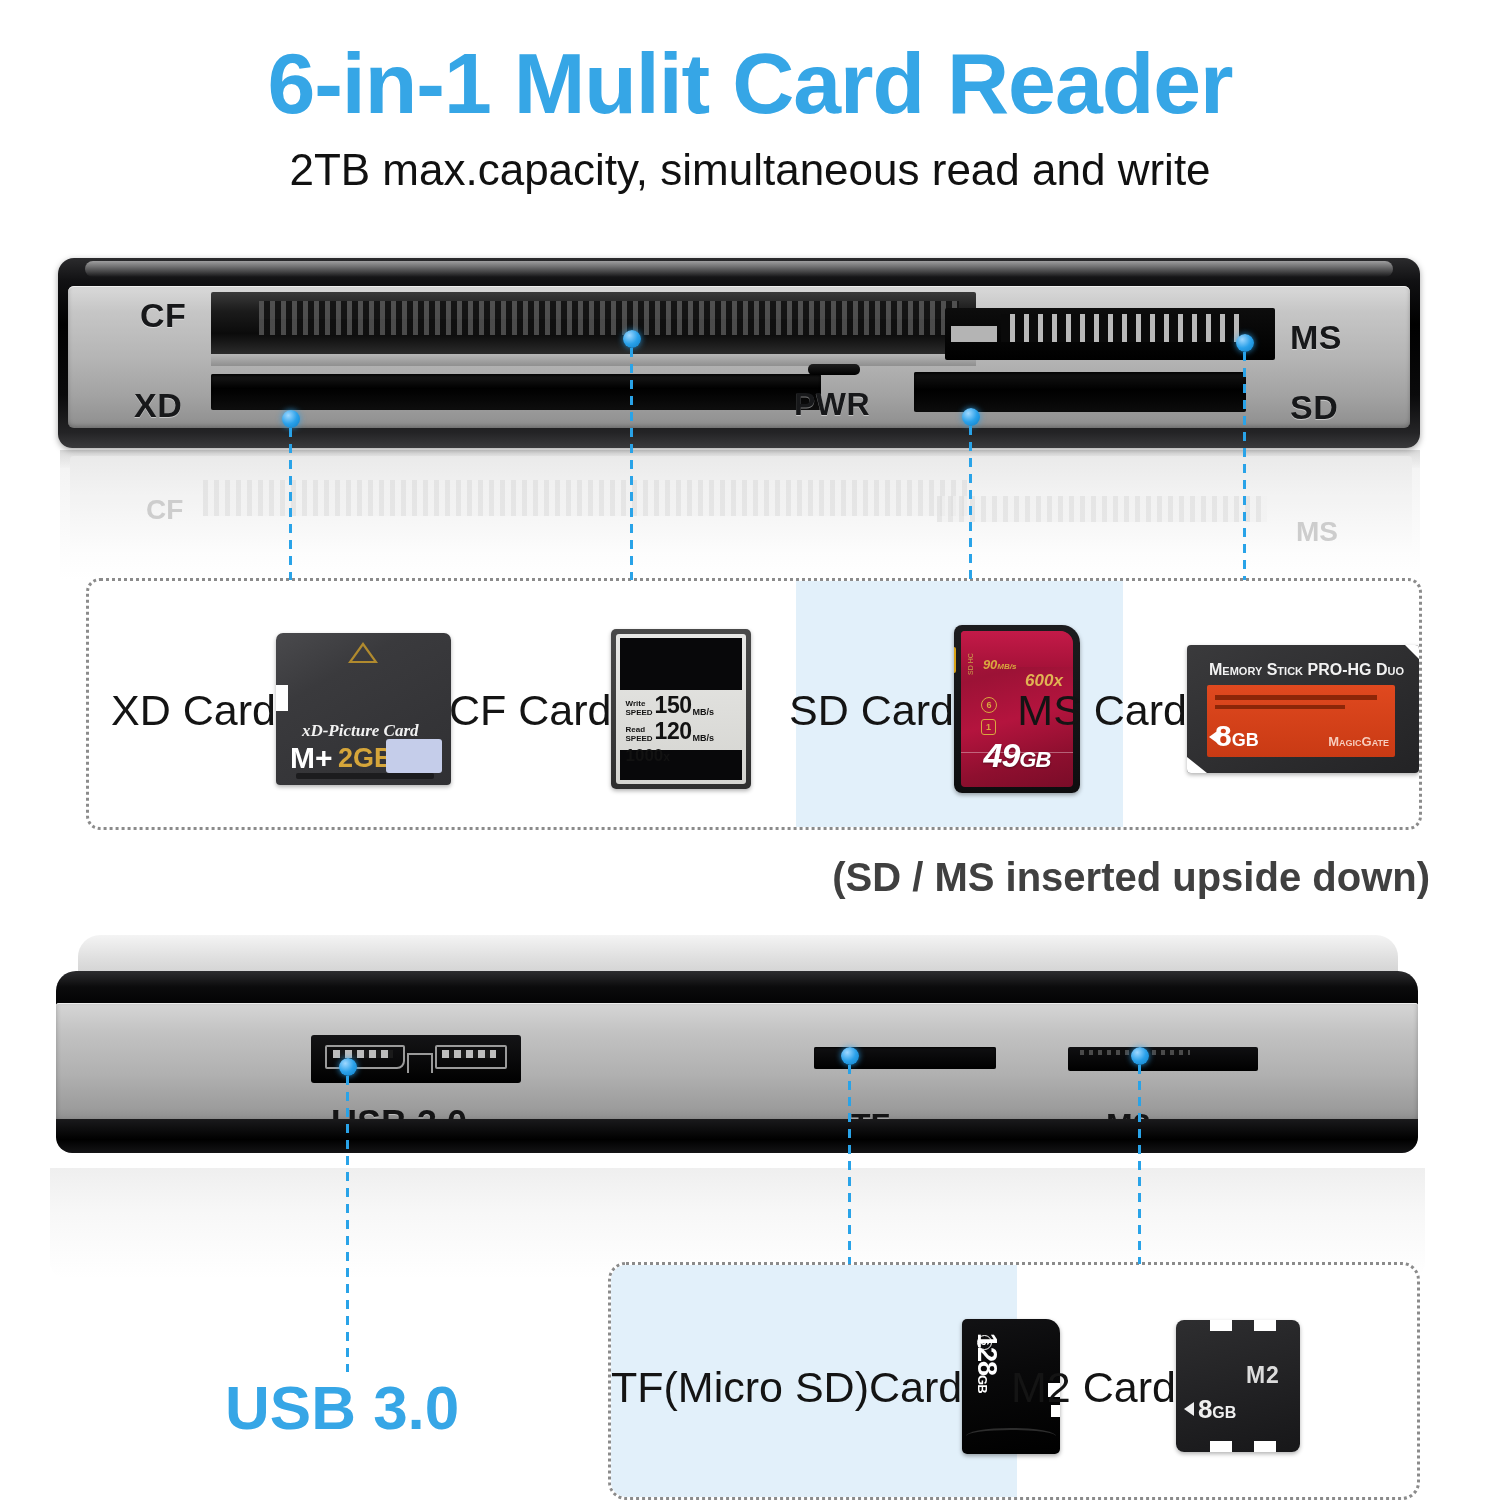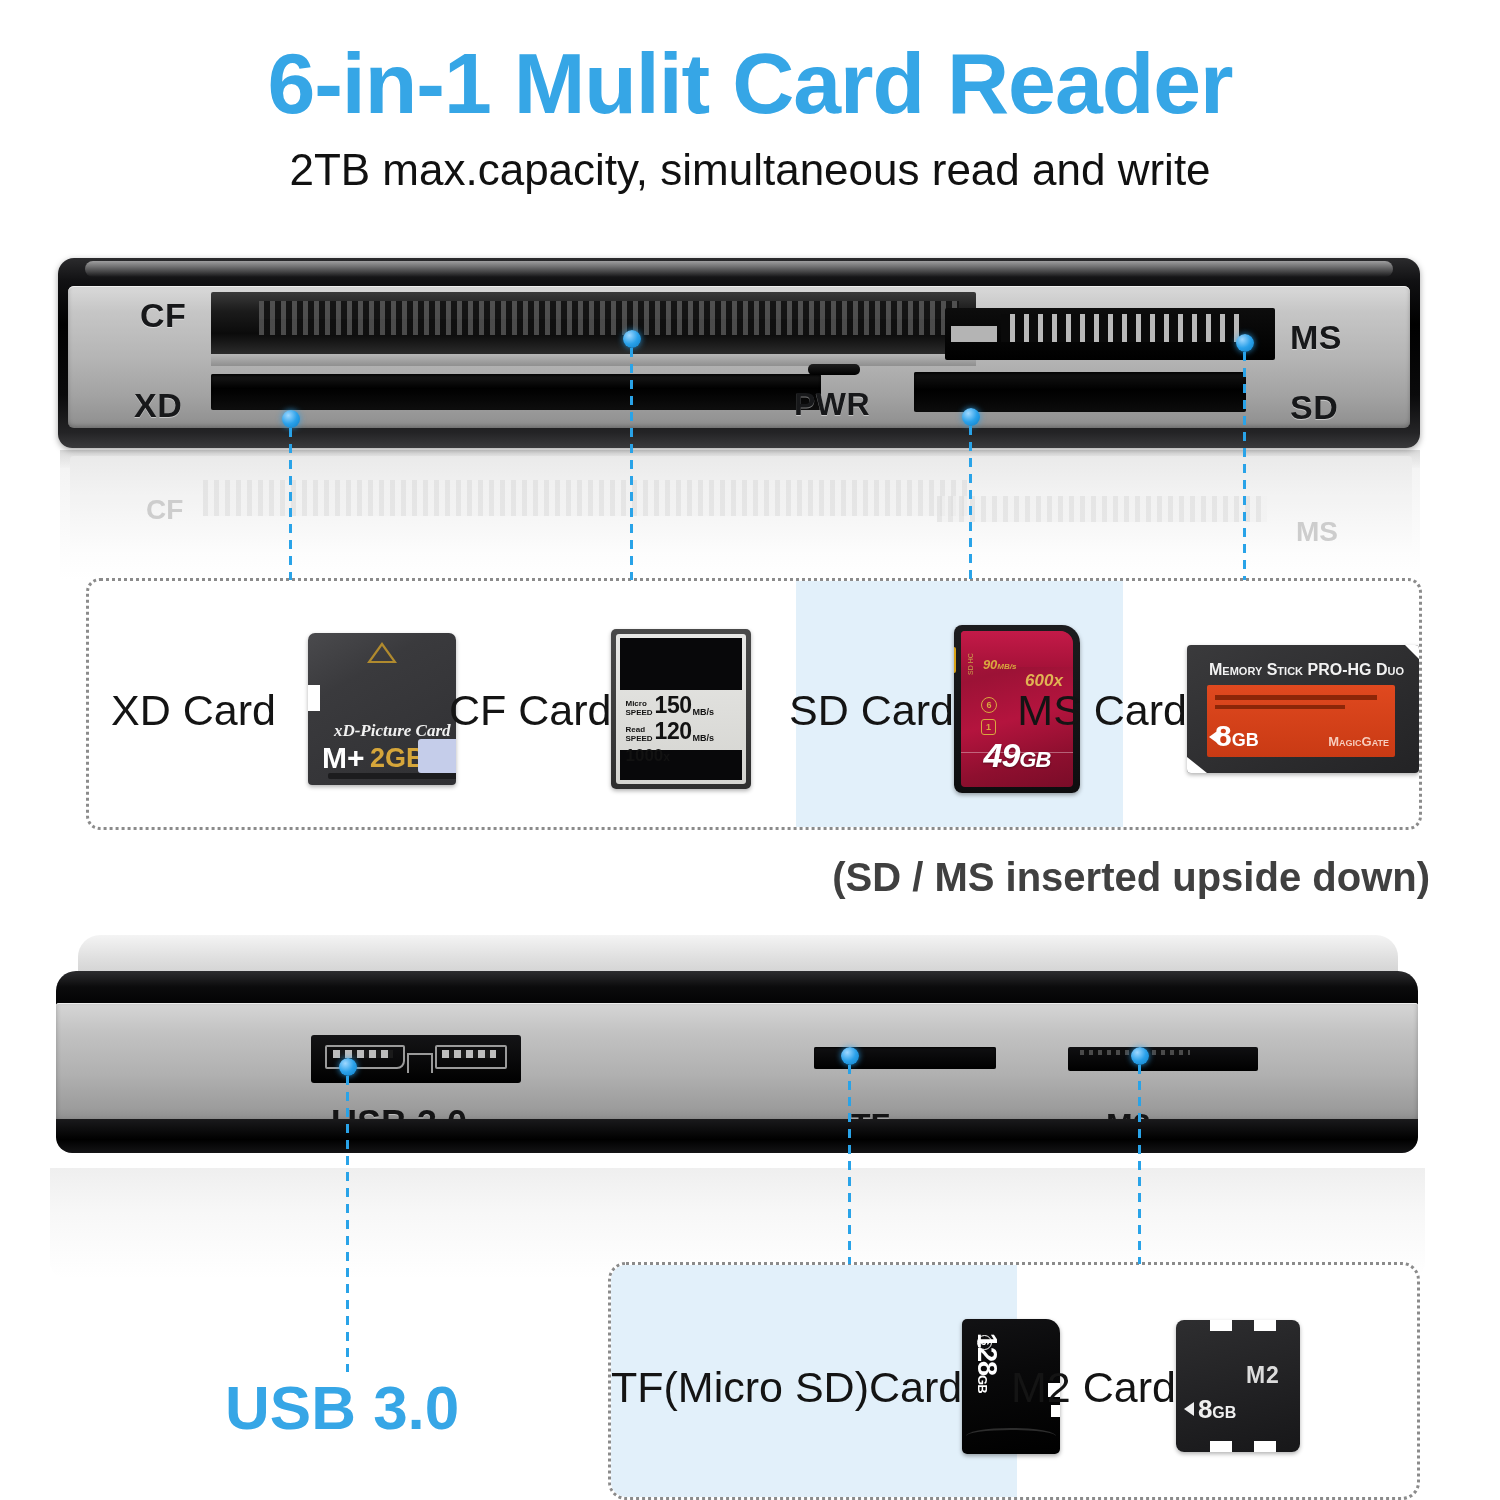--- a/index.html
+++ b/index.html
@@ -184,26 +184,25 @@
   }
   .cell-title {
     margin-top: 12px;
     font-size: 43px; color: #141414; font-weight: normal;
     white-space: nowrap;
   }
   .card-art { position: relative; margin-top: 10px; }
 
   
   .xd-card {
-    width: 148px; height: 152px;
+    width: 175px; height: 152px;
     background: linear-gradient(150deg,#4a4a4d 0%,#3a3a3d 30%,#303033 100%);
     border-radius: 7px 7px 4px 4px;
     position: relative; overflow: hidden;
     box-shadow: 0 2px 4px rgba(0,0,0,.3);
-    margin-left: 32px;
   }
   .xd-notch { position:absolute; left:0; top:52px; width:12px; height:26px; background:#fff; }
   .xd-tri-o {
     position:absolute; left:50%; top:9px; transform:translateX(-50%);
     width:30px; height:22px;
   }
   .xd-pic {
     position: absolute; left: 26px; top: 88px;
     font-size: 17px; font-style: italic; font-weight: bold; color: #f1f1f1;
     white-space:nowrap;
@@ -525,21 +524,21 @@
     <div class="cell" style="left:360px;width:330px;">
       <div class="cell-title">CF Card</div>
       <div class="card-art">
         <div class="cf-card">
           <div class="cf-inner">
             <div class="cf-top-black"></div>
             <div class="cf-bot-black"></div>
             <div class="cf-spec">
               <div class="cf-row">
                 <div class="cf-rw">
-                  <div>Micro</div>
+                  <div>Write</div>
                   <div>SPEED</div>
                 </div>
                 <div class="cf-num">150</div>
                 <div class="cf-unit">MB/s</div>
               </div>
               <div class="cf-row">
                 <div class="cf-rw">
                   <div>Read</div>
                   <div>SPEED</div>
                 </div>

